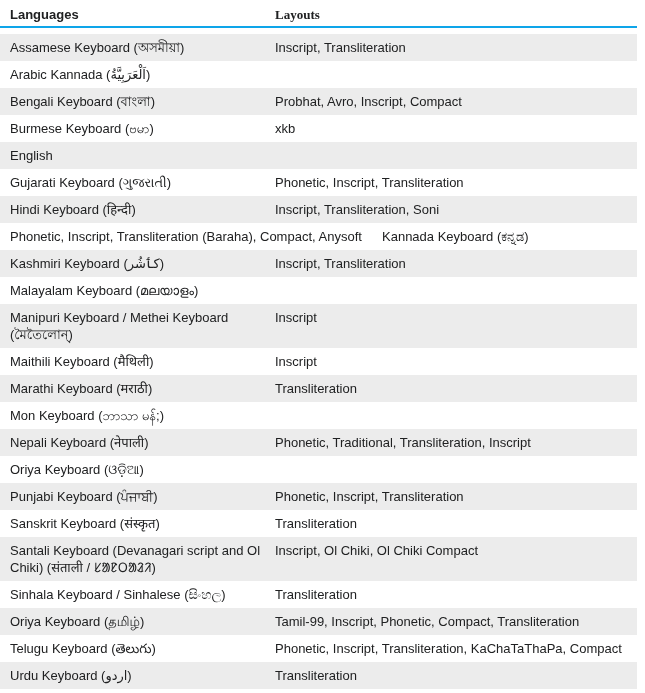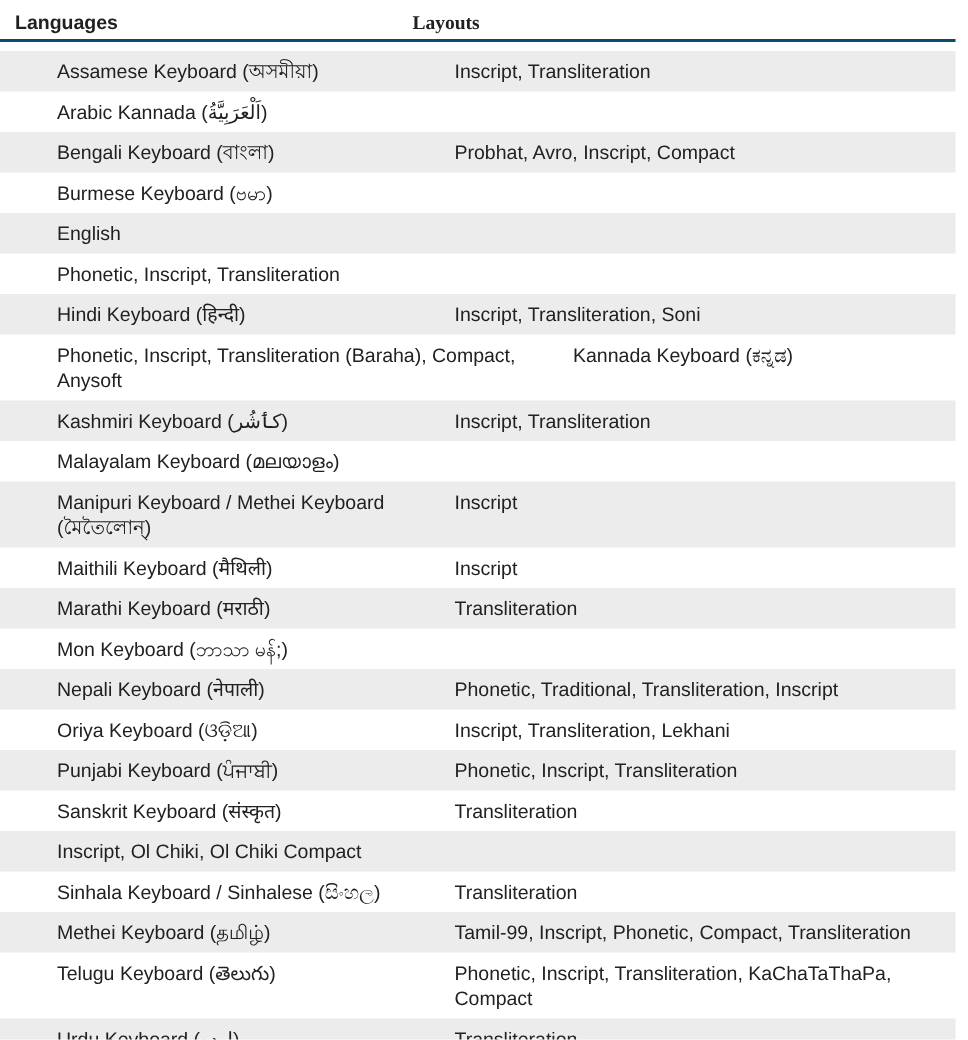--- a/index.html
+++ b/index.html
@@ -13,34 +13,33 @@
     width: 645px;
     height: 693px;
     padding-top: 3px;
     overflow: hidden;
   }
   .kb-table {
     width: 637px;
   }
   .header-row {
     display: flex;
-    border-bottom: 2px solid #0c4a6e;
+    border-bottom: 2px solid #0ea5e9;
     margin-bottom: 6px;
   }
   .header-cell {
     font-size: 13px;
     font-weight: bold;
     line-height: 17px;
     padding: 3px 0 3px 10px;
   }
   .row {
     display: flex;
     align-items: stretch;
     min-height: 27px;
-    padding-left: 28px;
   }
   .row.alt { background: #ececec; }
   .cell {
     font-size: 13px;
     line-height: 17px;
     padding: 5px 0 5px 10px;
   }
   .cell-language {
     flex: 0 0 265px;
     width: 265px;
@@ -78,28 +77,30 @@
     <div class="cell cell-layouts"></div>
   </div>
 
   <div class="row alt">
     <div class="cell cell-language">Bengali Keyboard (বাংলা)</div>
     <div class="cell cell-layouts">Probhat, Avro, Inscript, Compact</div>
   </div>
 
   <div class="row">
     <div class="cell cell-language">Burmese Keyboard (ဗမာ)</div>
+    <div class="cell cell-layouts">xkb</div>
   </div>
 
   <div class="row alt">
     <div class="cell cell-language">English</div>
     <div class="cell cell-layouts"></div>
   </div>
 
   <div class="row">
+    <div class="cell cell-language">Gujarati Keyboard (ગુજરાતી)</div>
     <div class="cell cell-layouts">Phonetic, Inscript, Transliteration</div>
   </div>
 
   <div class="row alt">
     <div class="cell cell-language">Hindi Keyboard (हिन्दी)</div>
     <div class="cell cell-layouts">Inscript, Transliteration, Soni</div>
   </div>
 
   <div class="row">
     <div class="cell cell-layouts">Phonetic, Inscript, Transliteration (Baraha), Compact, Anysoft</div>
@@ -135,44 +136,44 @@
     <div class="cell cell-layouts"></div>
   </div>
 
   <div class="row alt">
     <div class="cell cell-language">Nepali Keyboard (नेपाली)</div>
     <div class="cell cell-layouts">Phonetic, Traditional, Transliteration, Inscript</div>
   </div>
 
   <div class="row">
     <div class="cell cell-language">Oriya Keyboard (ଓଡ଼ିଆ)</div>
-    <div class="cell cell-layouts">Inscript, Transliteration, Lekhani</div>
   </div>
 
   <div class="row alt">
     <div class="cell cell-language">Punjabi Keyboard (ਪੰਜਾਬੀ)</div>
     <div class="cell cell-layouts">Phonetic, Inscript, Transliteration</div>
   </div>
 
   <div class="row">
     <div class="cell cell-language">Sanskrit Keyboard (संस्कृत)</div>
     <div class="cell cell-layouts">Transliteration</div>
   </div>
 
   <div class="row alt">
+    <div class="cell cell-language">Santali Keyboard (Devanagari script and Ol Chiki) (संताली / ᱥᱟᱱᱛᱟᱲᱤ)</div>
     <div class="cell cell-layouts">Inscript, Ol Chiki, Ol Chiki Compact</div>
   </div>
 
   <div class="row">
     <div class="cell cell-language">Sinhala Keyboard / Sinhalese (සිංහල)</div>
     <div class="cell cell-layouts">Transliteration</div>
   </div>
 
   <div class="row alt">
-    <div class="cell cell-language">Methei Keyboard (தமிழ்)</div>
+    <div class="cell cell-language">Oriya Keyboard (தமிழ்)</div>
     <div class="cell cell-layouts">Tamil-99, Inscript, Phonetic, Compact, Transliteration</div>
   </div>
 
   <div class="row">
     <div class="cell cell-language">Telugu Keyboard (తెలుగు)</div>
     <div class="cell cell-layouts">Phonetic, Inscript, Transliteration, KaChaTaThaPa, Compact</div>
   </div>
 
   <div class="row alt">
     <div class="cell cell-language">Urdu Keyboard (اردو)</div>

